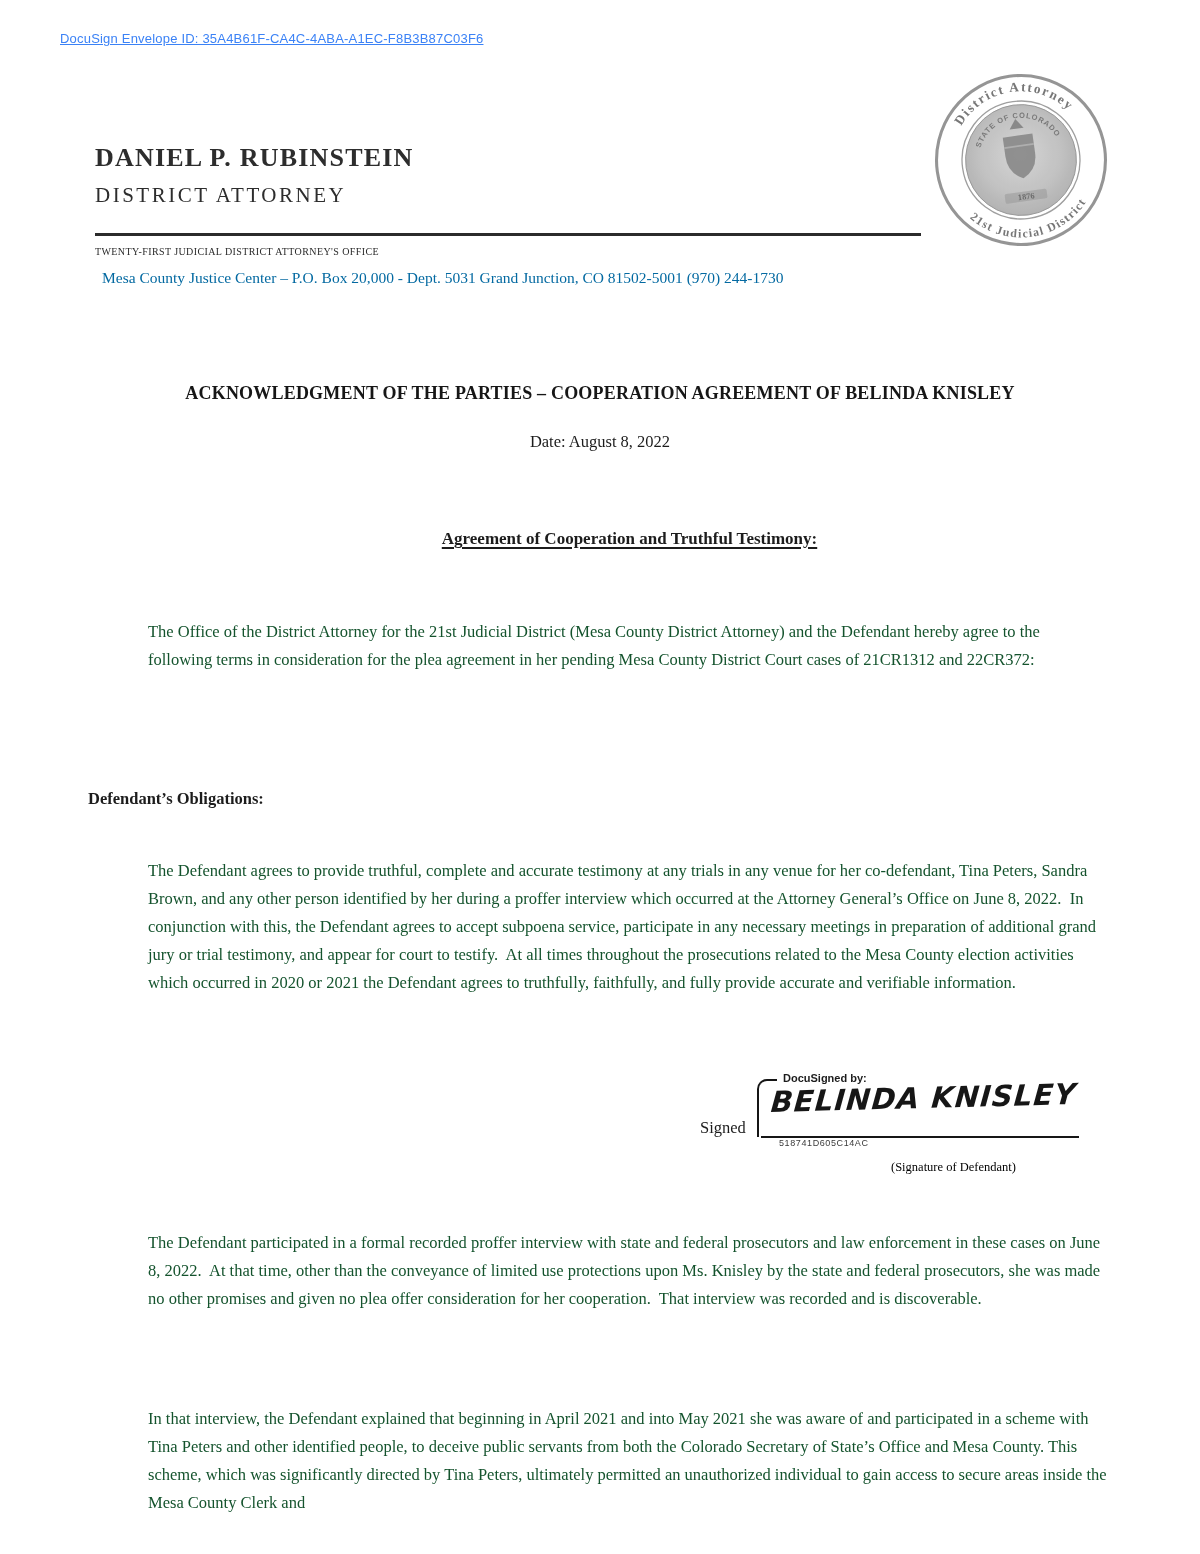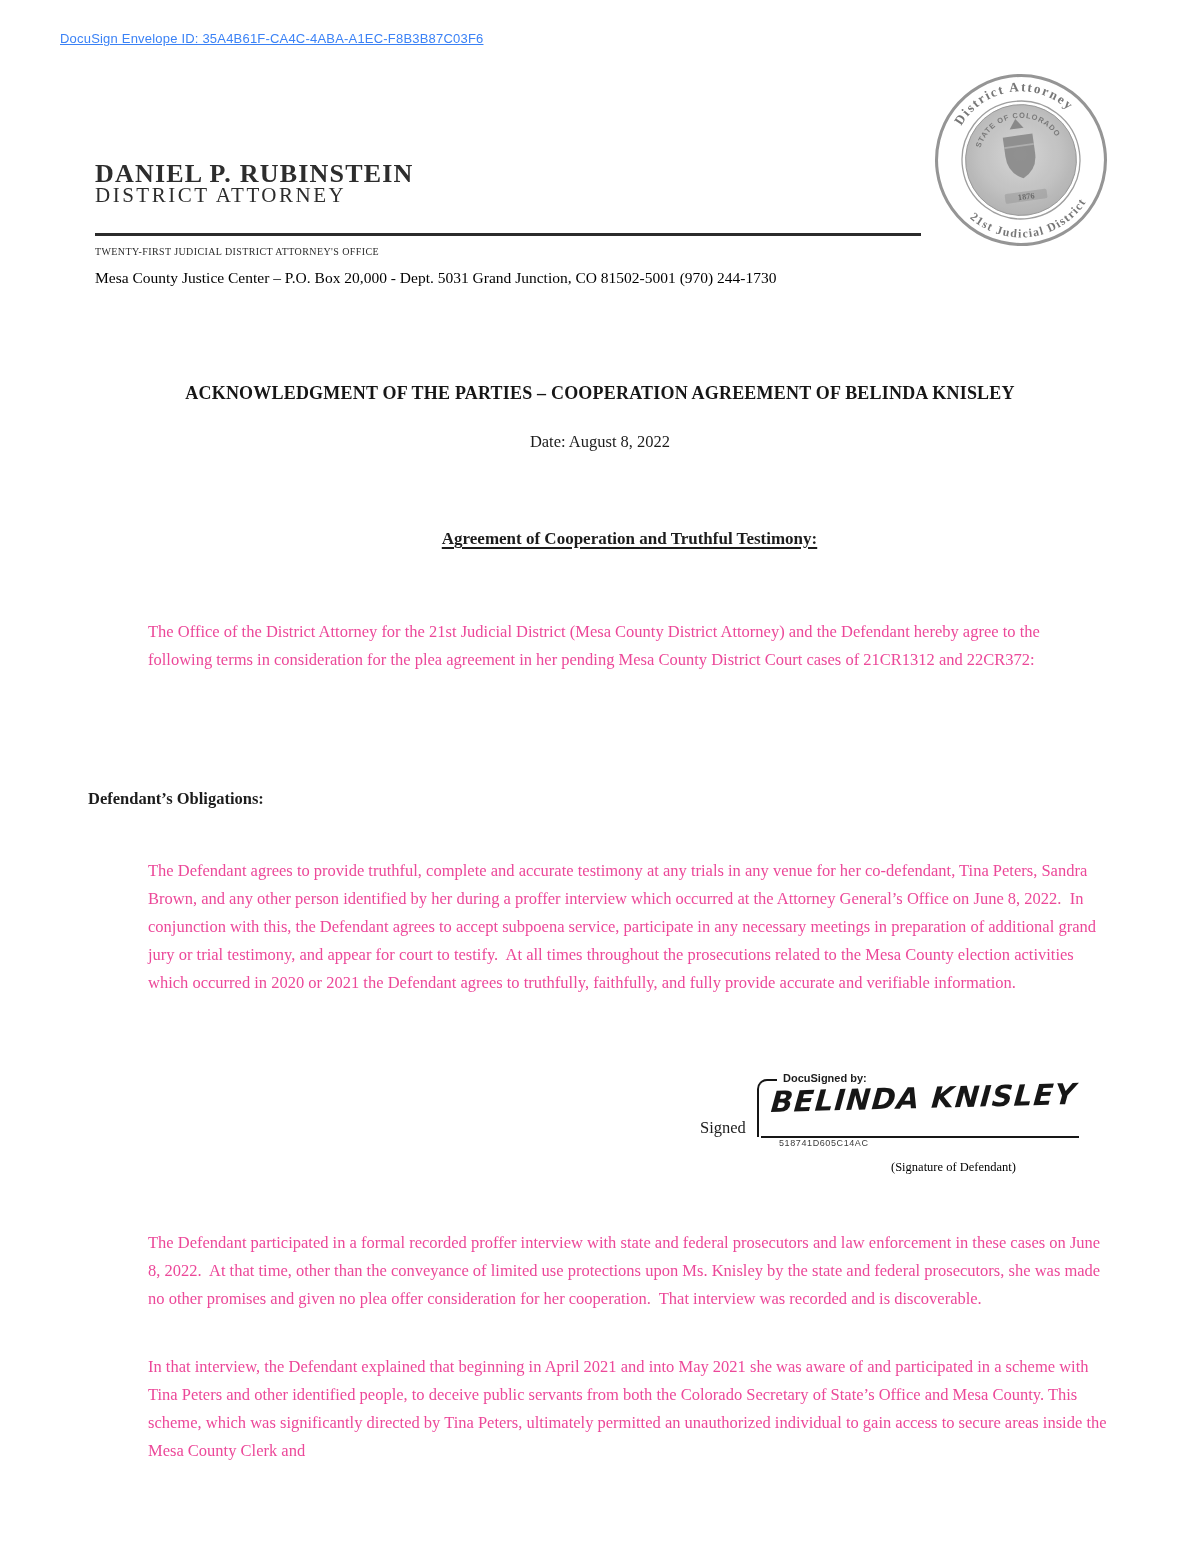--- a/index.html
+++ b/index.html
@@ -14,21 +14,21 @@
   .abs { position:absolute; }
 
   .envelope-id {
     left:60px; top:31px;
     font-family:"Liberation Sans", sans-serif;
     font-size:13px; color:#3b82f6; letter-spacing:0.2px;text-decoration:underline;
   }
 
   .attorney-name {
     left:95px; top:143px;
-    font-size:26px; font-weight:bold; letter-spacing:1.2px; color:#2d2d2d;margin-top:16px;
+    font-size:26px; font-weight:bold; letter-spacing:1.2px; color:#2d2d2d;
   }
   .attorney-title {
     left:95px; top:183px;
     font-size:21px; letter-spacing:2.5px; color:#2d2d2d;
   }
 
   .seal-wrap {
     left:933px; top:70px; width:176px; height:180px;
     transform:rotate(-8deg);
     opacity:0.92;
@@ -37,47 +37,47 @@
 
   .rule {
     left:95px; top:233px; width:826px; height:3px;
     background:#2b2b2b;
   }
   .office-line {
     left:95px; top:246px;
     font-size:10px; font-weight:normal; color:#2a2a2a; letter-spacing:0.4px;
   }
   .address-line {
-    left:95px; top:269px;
-    font-size:15.5px; color:#000000;
+    left:102px; top:269px;
+    font-size:15.5px; color:#0369a1;
   }
 
   .doc-title {
     left:0; top:383px; width:1200px; text-align:center;
     font-size:18px; font-weight:bold; letter-spacing:0.2px; color:#161616;
   }
   .date-line {
     left:0; top:432px; width:1200px; text-align:center;
     font-size:16.5px;
   }
   .section-heading {
     left:0; top:529px; width:1200px; padding-left:59px; text-align:center;
     font-size:17px; font-weight:bold;
     text-decoration:underline; text-decoration-thickness:2px; text-underline-offset:3px;
   }
 
   .para {
     font-size:16.5px; line-height:28px;
-    white-space:pre-wrap; color:#ec4899;
+    white-space:pre-wrap; color:#14532d;
   }
   .intro-para { left:148px; top:618px; width:955px; }
   .obligations-heading { left:88px; top:789px; font-size:16.5px; font-weight:bold; }
   .obligations-para { left:148px; top:857px; width:960px; }
   .para-interview { left:148px; top:1229px; width:960px; }
-  .para-scheme { left:148px; top:1353px; width:966px; }
+  .para-scheme { left:148px; top:1405px; width:966px; }
 
   .signed-label { left:700px; top:1118px; font-size:16.5px; }
 
   .ds-stamp { left:757px; top:1072px; width:335px; height:100px;text-align:center; }
   .ds-bracket {
     left:0; top:7px; width:20px; height:58px;
     border-left:2.5px solid #151515; border-top:2.5px solid #151515;
     border-top-left-radius:10px;
   }
   .ds-label {

